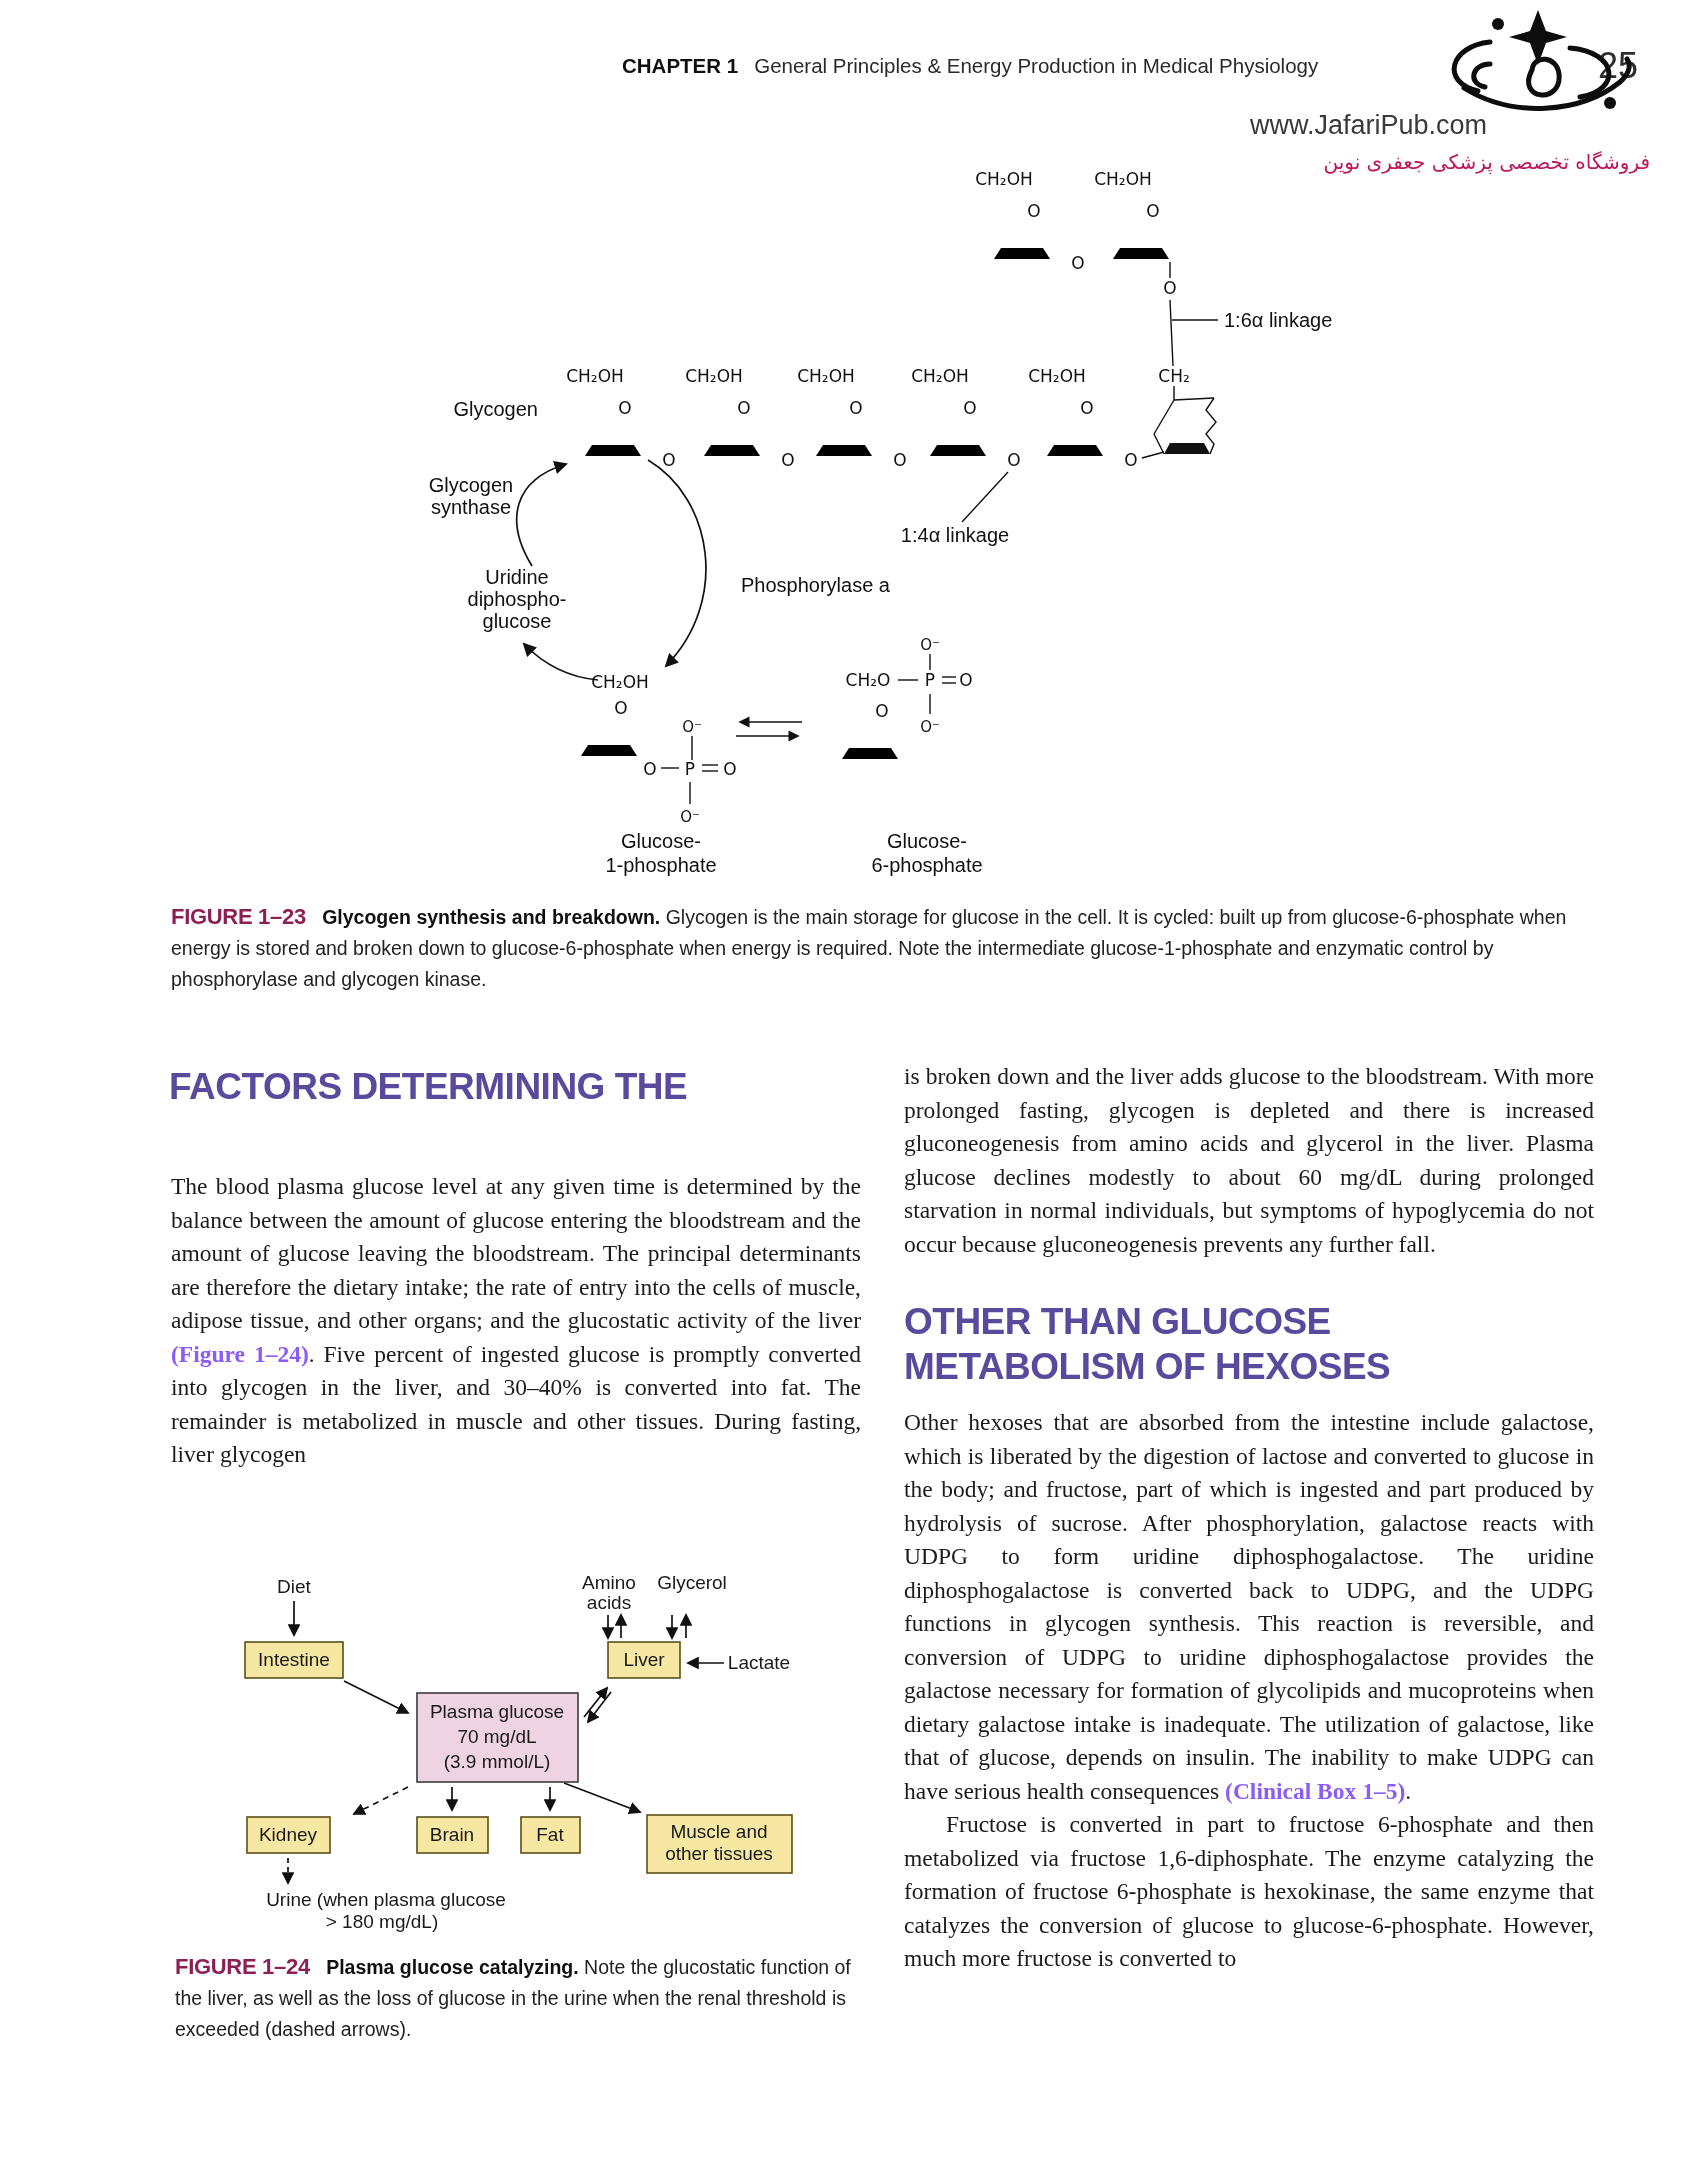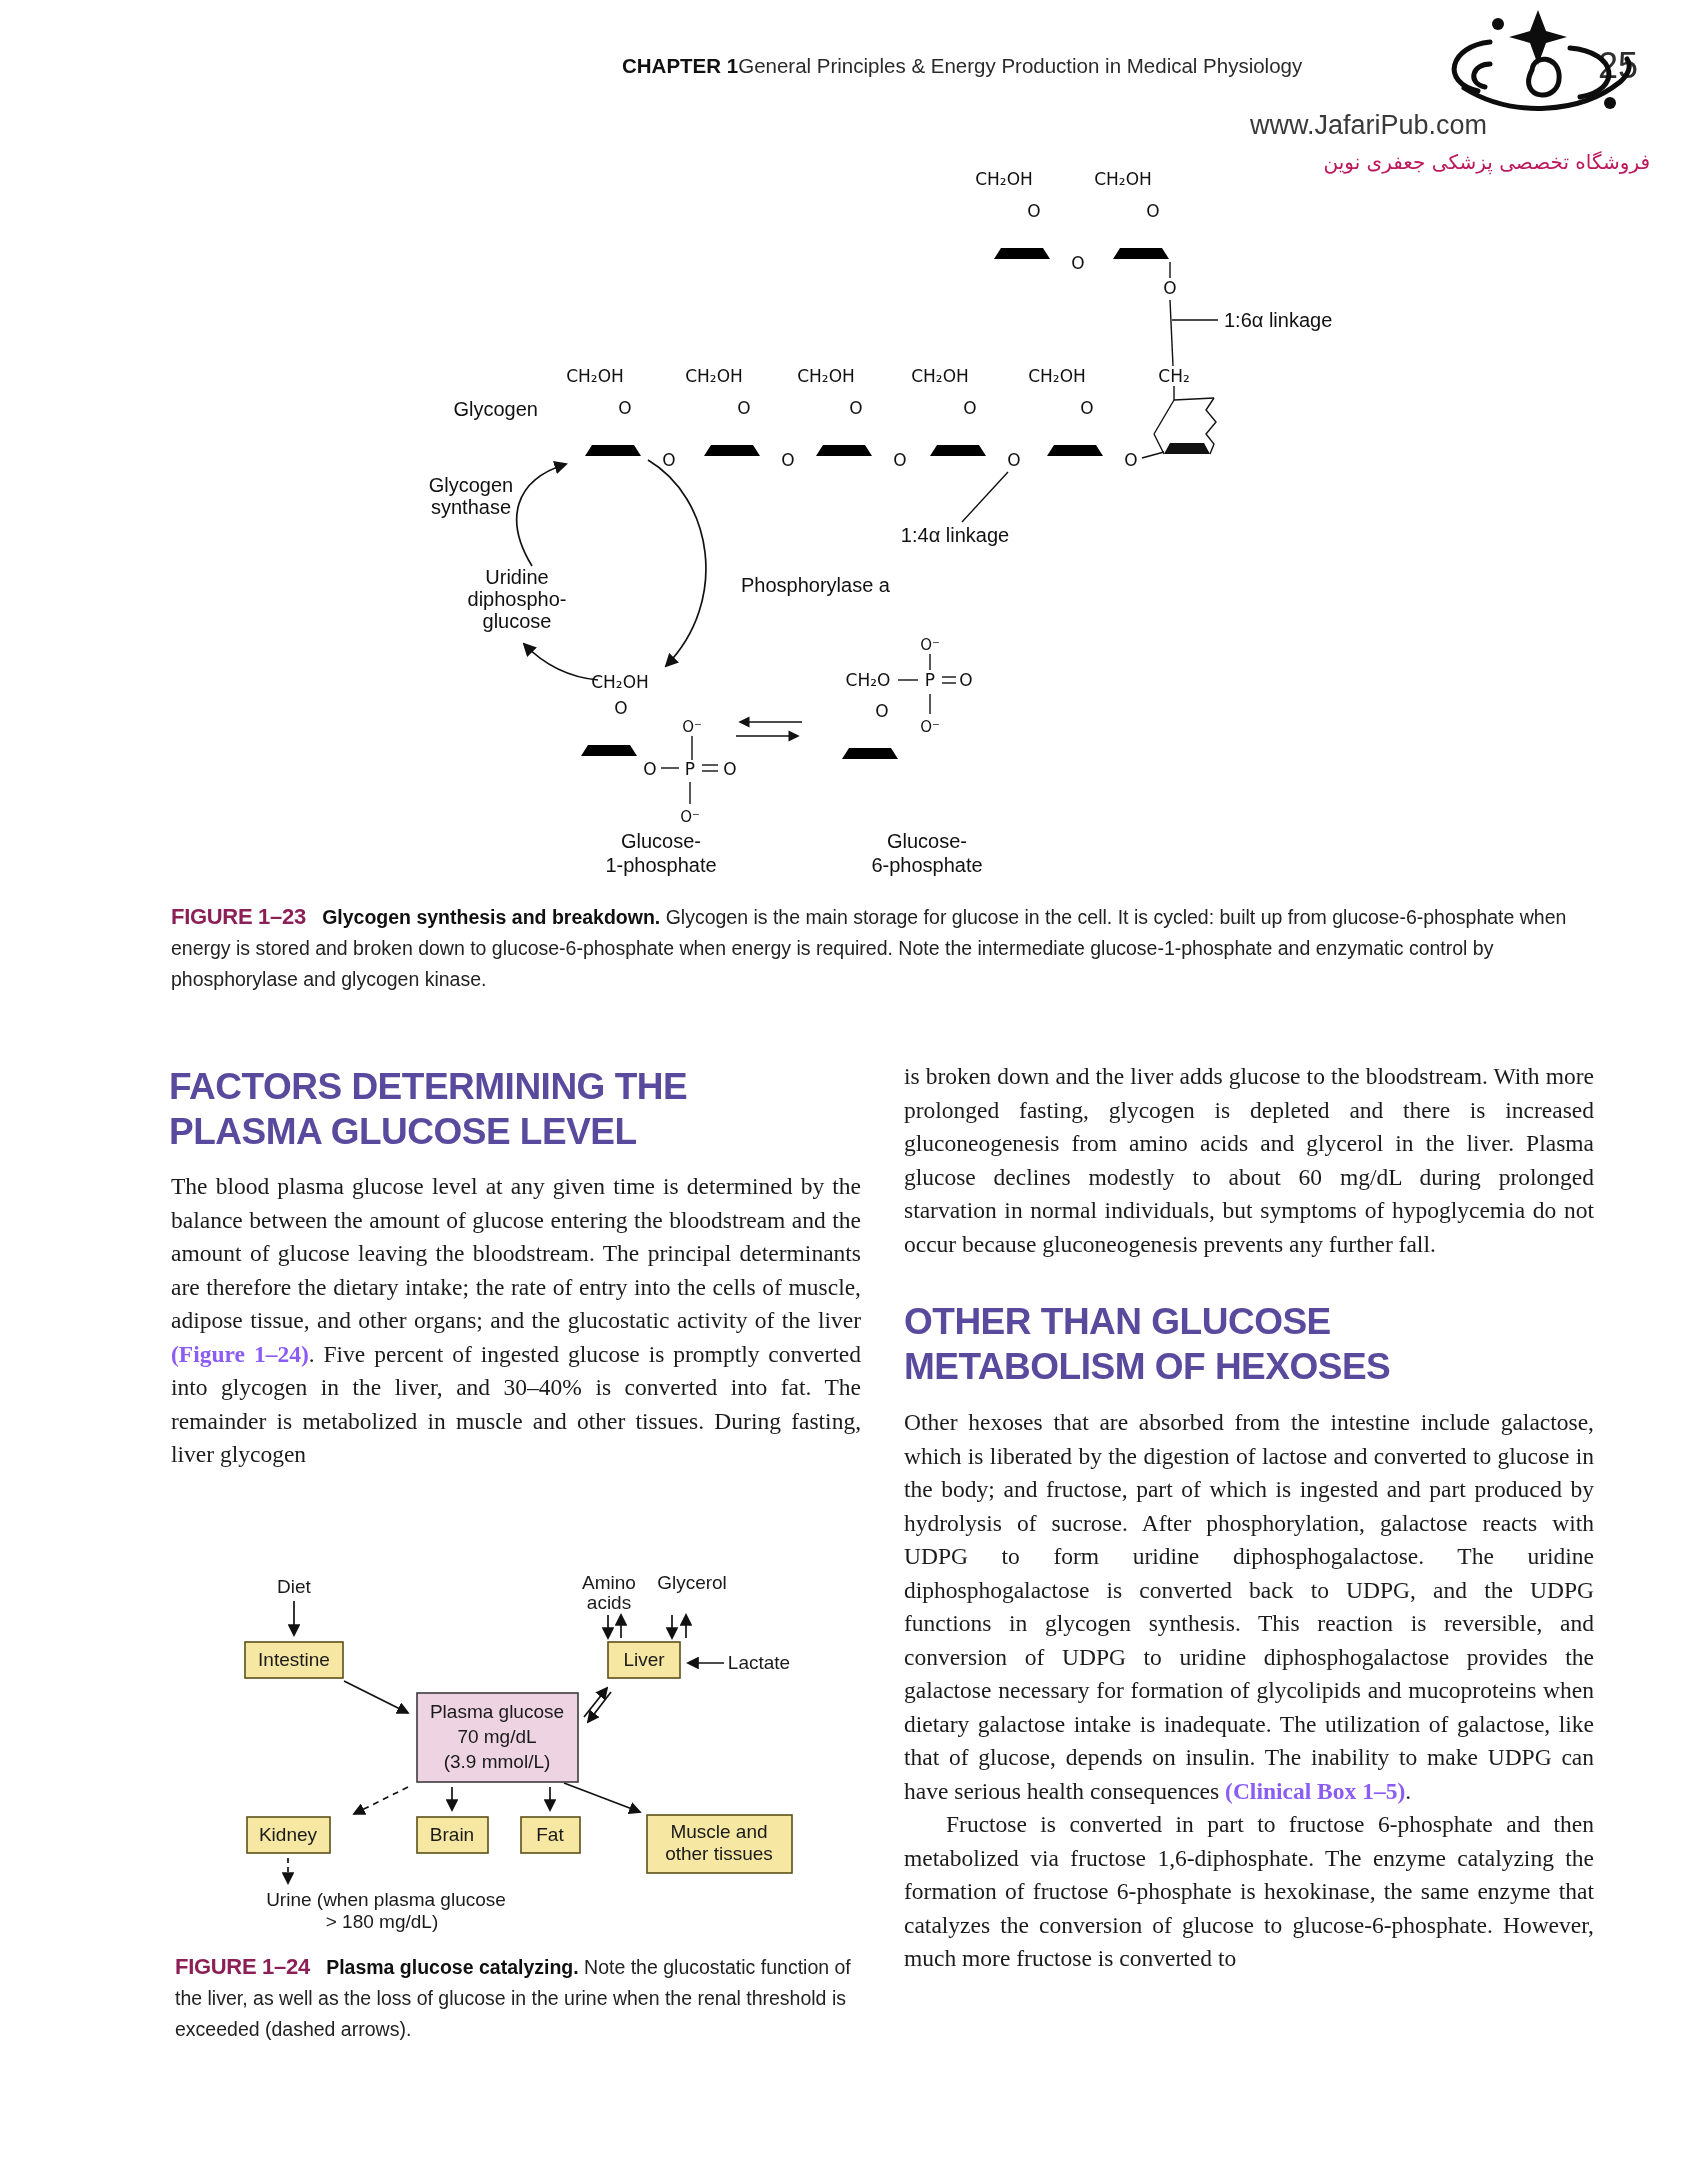--- a/index.html
+++ b/index.html
@@ -3,21 +3,21 @@
 <meta charset="utf-8">
 <style>
   html,body{margin:0;padding:0;background:#e8e8e8;}
   .page{position:relative;width:1700px;height:2175px;background:#ffffff;margin:0 auto;
         font-family:"Liberation Serif",serif;color:#1b1b1b;overflow:hidden;}
   .abs{position:absolute;}
 
   
   .chapter-line{left:622px;top:54px;font-family:"Liberation Sans",sans-serif;font-size:20.5px;color:#222;white-space:nowrap;}
   .chapter-line .chap{font-weight:bold;color:#111;}
-  .chapter-line .title{margin-left:0;color:#2a2a2a;}
+  .chapter-line .title{margin-left:16px;color:#2a2a2a;}
   .website{left:1250px;top:110px;width:400px;text-align:left;font-family:"Liberation Sans",sans-serif;
            font-size:27px;color:#3a3a3a;}
   .persian{left:1150px;top:150px;width:500px;text-align:right;direction:rtl;
            font-family:"DejaVu Sans",sans-serif;font-size:20px;color:#be185d;}
 
   
   .caption{font-family:"Liberation Sans",sans-serif;font-size:19.5px;line-height:31px;color:#222;}
   .cap-label{font-weight:800;font-size:22px;color:#8c1f55;letter-spacing:-0.3px;}
   .cap-title{font-weight:bold;color:#101010;}
   .caption23{left:171px;top:901px;width:1412px;}
@@ -203,21 +203,20 @@
 
   <div class="abs caption caption23">
     <span class="cap-label">FIGURE 1–23</span>&nbsp;&nbsp;
     <span class="cap-title">Glycogen synthesis and breakdown.</span>
     <span>Glycogen is the main storage for glucose in the cell. It is cycled: built up from glucose-6-phosphate when energy is stored and broken down to glucose-6-phosphate when energy is required. Note the intermediate glucose-1-phosphate and enzymatic control by phosphorylase and glycogen kinase.</span>
   </div>
 
   <div class="abs leftcol-heading">
     <h2 class="sect">
       <span style="display:block">FACTORS DETERMINING THE</span>
-      <span style="display:block">PLASMA GLUCOSE LEVEL</span>
     </h2>
   </div>
 
   <div class="abs col leftcol-para">
     <p><span>The blood plasma glucose level at any given time is determined by the balance between the amount of glucose entering the bloodstream and the amount of glucose leaving the bloodstream. The principal determinants are therefore the dietary intake; the rate of entry into the cells of muscle, adipose tissue, and other organs; and the glucostatic activity of the liver </span><span class="xref">(Figure 1–24)</span><span>. Five percent of ingested glucose is promptly converted into glycogen in the liver, and 30–40% is converted into fat. The remainder is metabolized in muscle and other tissues. During fasting, liver glycogen</span></p>
   </div>
 
   <svg class="abs" style="left:240px;top:1565px;" width="560" height="372" viewBox="0 0 560 372">
     <defs>
       <marker id="ah2" viewBox="0 0 10 10" refX="8.5" refY="5" markerWidth="7.5" markerHeight="7.5" orient="auto">

